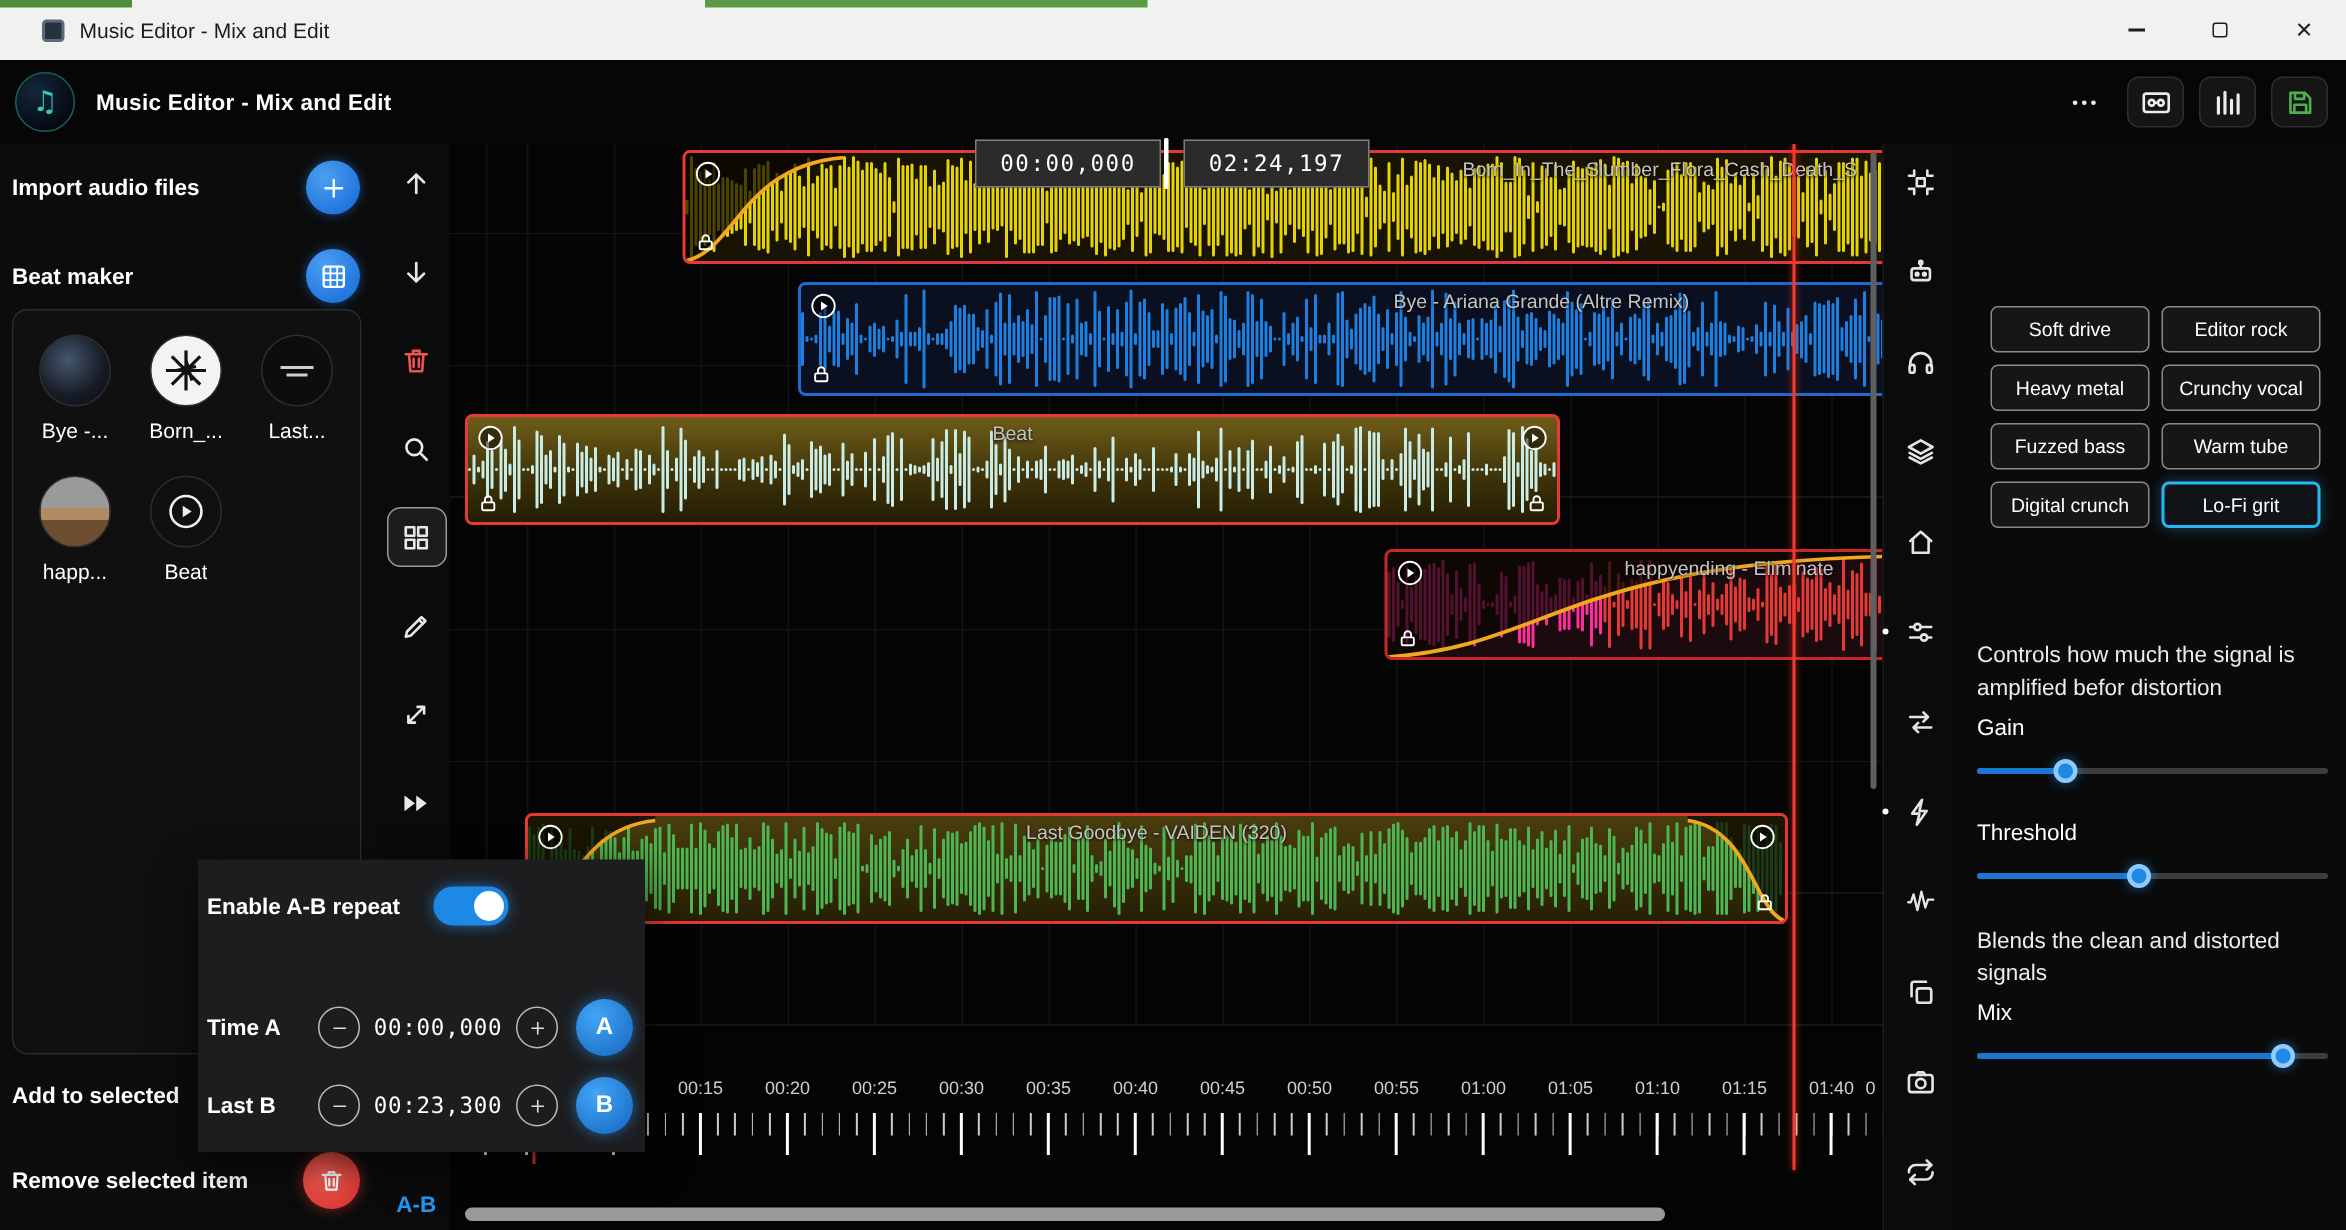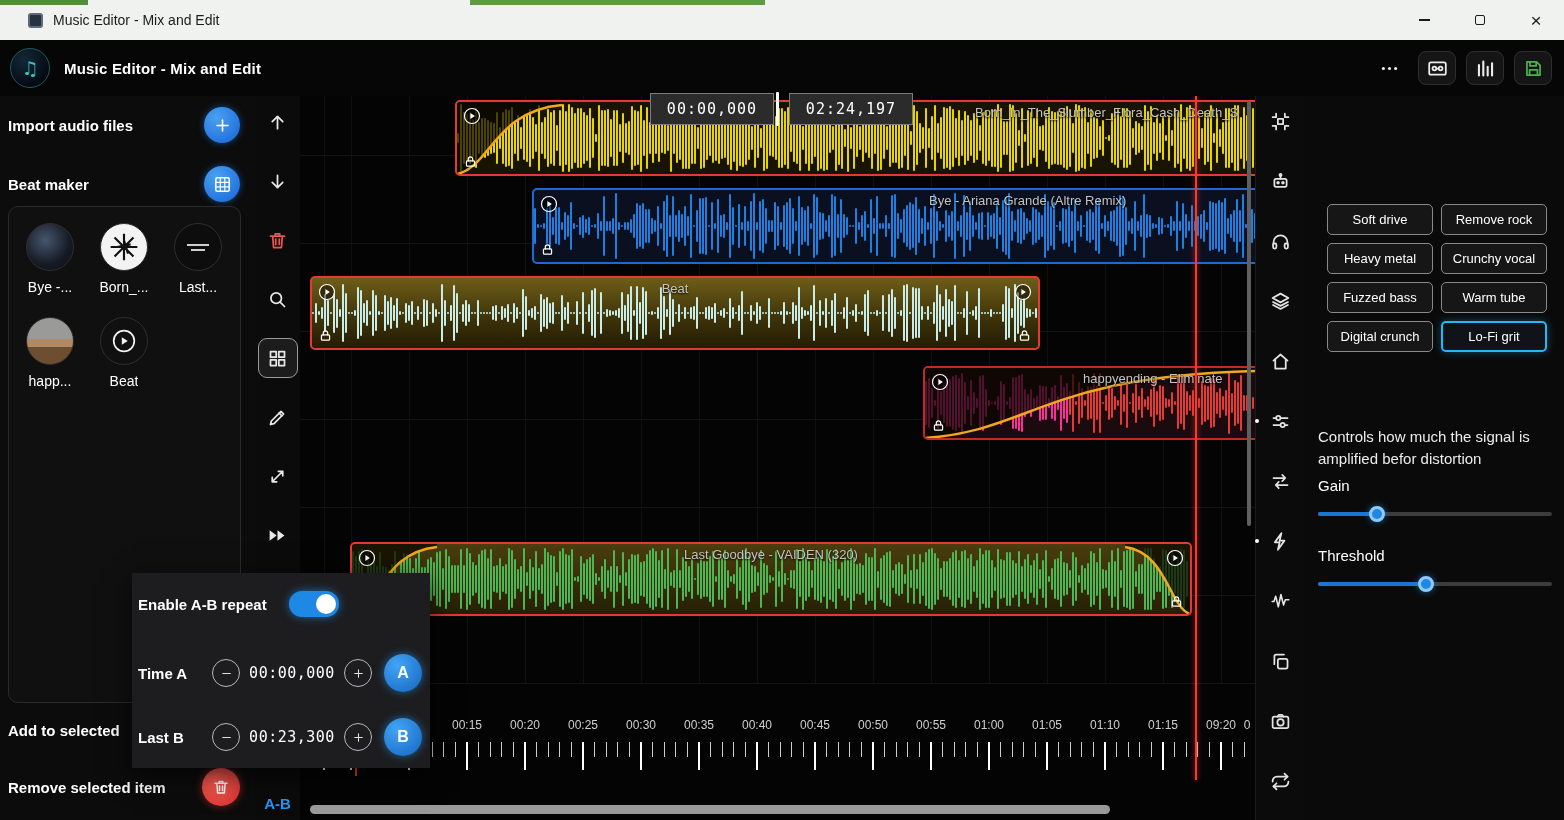--- a/index.html
+++ b/index.html
@@ -131,21 +131,21 @@
 
   
   .ab-popup{position:absolute;left:132px;top:573px;width:298px;height:195px;background:#1d1d1f;z-index:40;
             box-shadow:0 8px 26px rgba(0,0,0,.65);}
   .ab-head{position:absolute;left:6px;right:10px;top:18px;display:flex;align-items:center;gap:22px;}
   .ab-head .t{font-size:15px;font-weight:700;}
   .toggle{width:50px;height:26px;border-radius:13px;background:#1e88e5;position:relative;flex:none;
           box-shadow:0 0 9px rgba(30,136,229,.7);}
   .toggle .knob{position:absolute;top:3px;right:3px;width:20px;height:20px;border-radius:50%;background:#fff;}
   .ab-row{position:absolute;left:6px;right:8px;height:38px;display:flex;align-items:center;}
-  .ab-row.row-a{top:81px;}
+  .ab-row.row-a{top:93px;}
   .ab-row.row-b{top:145px;}
   .ab-lbl{font-size:15px;font-weight:700;width:76px;}
   .step{width:28px;height:28px;border-radius:50%;background:none;border:1.5px solid #b9b9b9;color:#ddd;
         display:flex;align-items:center;justify-content:center;flex:none;}
   .step svg{width:13px;height:13px;}
   .ab-value{font-family:"DejaVu Sans Mono",monospace;font-size:15px;letter-spacing:.5px;margin:0 6px;
             min-width:92px;text-align:center;}
   .ab-set{width:38px;height:38px;border-radius:50%;border:none;color:#fff;font-size:16px;font-weight:700;
           margin-left:12px;flex:none;background:radial-gradient(circle at 35% 30%,#42a5f5,#1565c0);
           box-shadow:0 0 9px rgba(33,150,243,.6);}
@@ -1657,21 +1657,21 @@
         <span style="left: 341px;">00:30</span>
         <span style="left: 399px;">00:35</span>
         <span style="left: 457px;">00:40</span>
         <span style="left: 515px;">00:45</span>
         <span style="left: 573px;">00:50</span>
         <span style="left: 631px;">00:55</span>
         <span style="left: 689px;">01:00</span>
         <span style="left: 747px;">01:05</span>
         <span style="left: 805px;">01:10</span>
         <span style="left: 863px;">01:15</span>
-        <span style="left: 921px;">09:20</span>
+        <span style="left: 921px;">01:40</span>
         <span style="left: 947px;">0</span>
       </div>
     <div class="ruler-ticks">
       <div class="minor"></div>
       <div class="major"></div>
     </div>
     <div class="ab-marker" style="left: 55px;"></div>
     <div class="playhead" style="left: 895px;"></div>
     <div class="h-scroll"></div>
     <div class="v-scroll"></div>
@@ -1781,21 +1781,21 @@
               <path d="M4 17.5h12a5 5 0 0 0 5-5V12"></path>
             </svg>
           </span>
         </button>
       </div>
   </nav>
 
   <section class="right-panel">
     <div class="preset-grid">
         <button class="preset">Soft drive</button>
-        <button class="preset">Remove rock</button>
+        <button class="preset">Editor rock</button>
         <button class="preset">Heavy metal</button>
         <button class="preset">Crunchy vocal</button>
         <button class="preset">Fuzzed bass</button>
         <button class="preset">Warm tube</button>
         <button class="preset">Digital crunch</button>
         <button class="preset selected">Lo-Fi grit</button>
       </div>
     <div class="d-sections">
         <div class="d-section">
           <p class="d-desc">Controls how much the signal is amplified befor distortion</p>
@@ -1809,20 +1809,30 @@
         </div>
         <div class="d-section">
           <div class="d-label">Threshold</div>
           <div class="slider">
             <div class="sl-track">
               <div class="sl-fill" style="width:46%"></div>
             </div>
             <div class="sl-thumb" style="left:46%"></div>
           </div>
         </div>
+        <div class="d-section">
+          <p class="d-desc">Blends the clean and distorted signals</p>
+          <div class="d-label">Mix</div>
+          <div class="slider">
+            <div class="sl-track">
+              <div class="sl-fill" style="width:87%"></div>
+            </div>
+            <div class="sl-thumb" style="left:87%"></div>
+          </div>
+        </div>
       </div>
   </section>
 
   <div class="ab-popup">
     <div class="ab-head">
       <span class="t">Enable A-B repeat</span>
       <div class="toggle">
           <i class="knob"></i>
         </div>
     </div>

